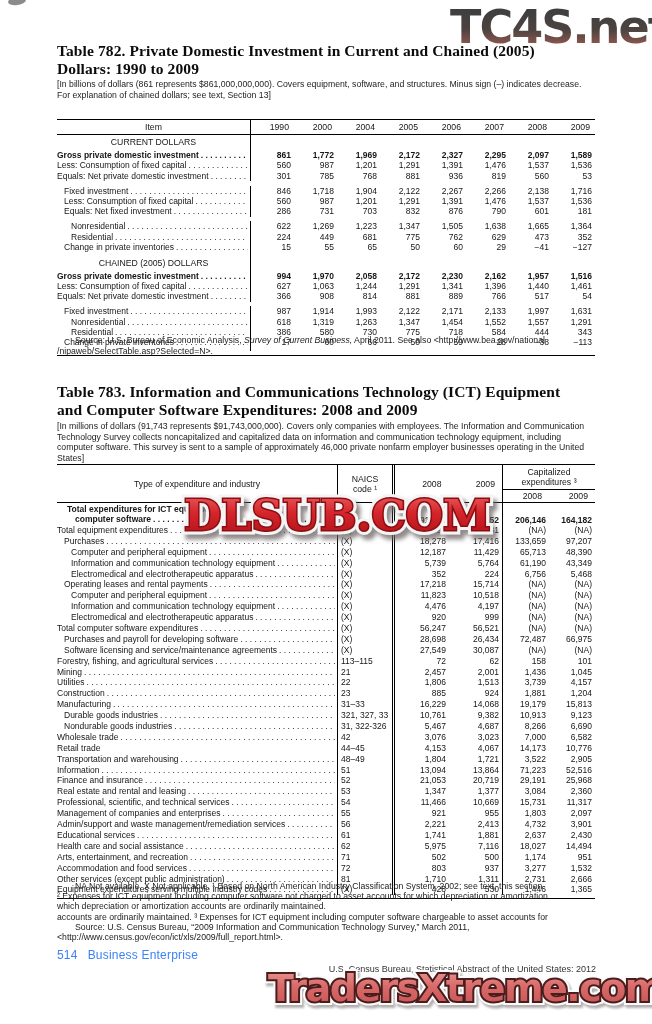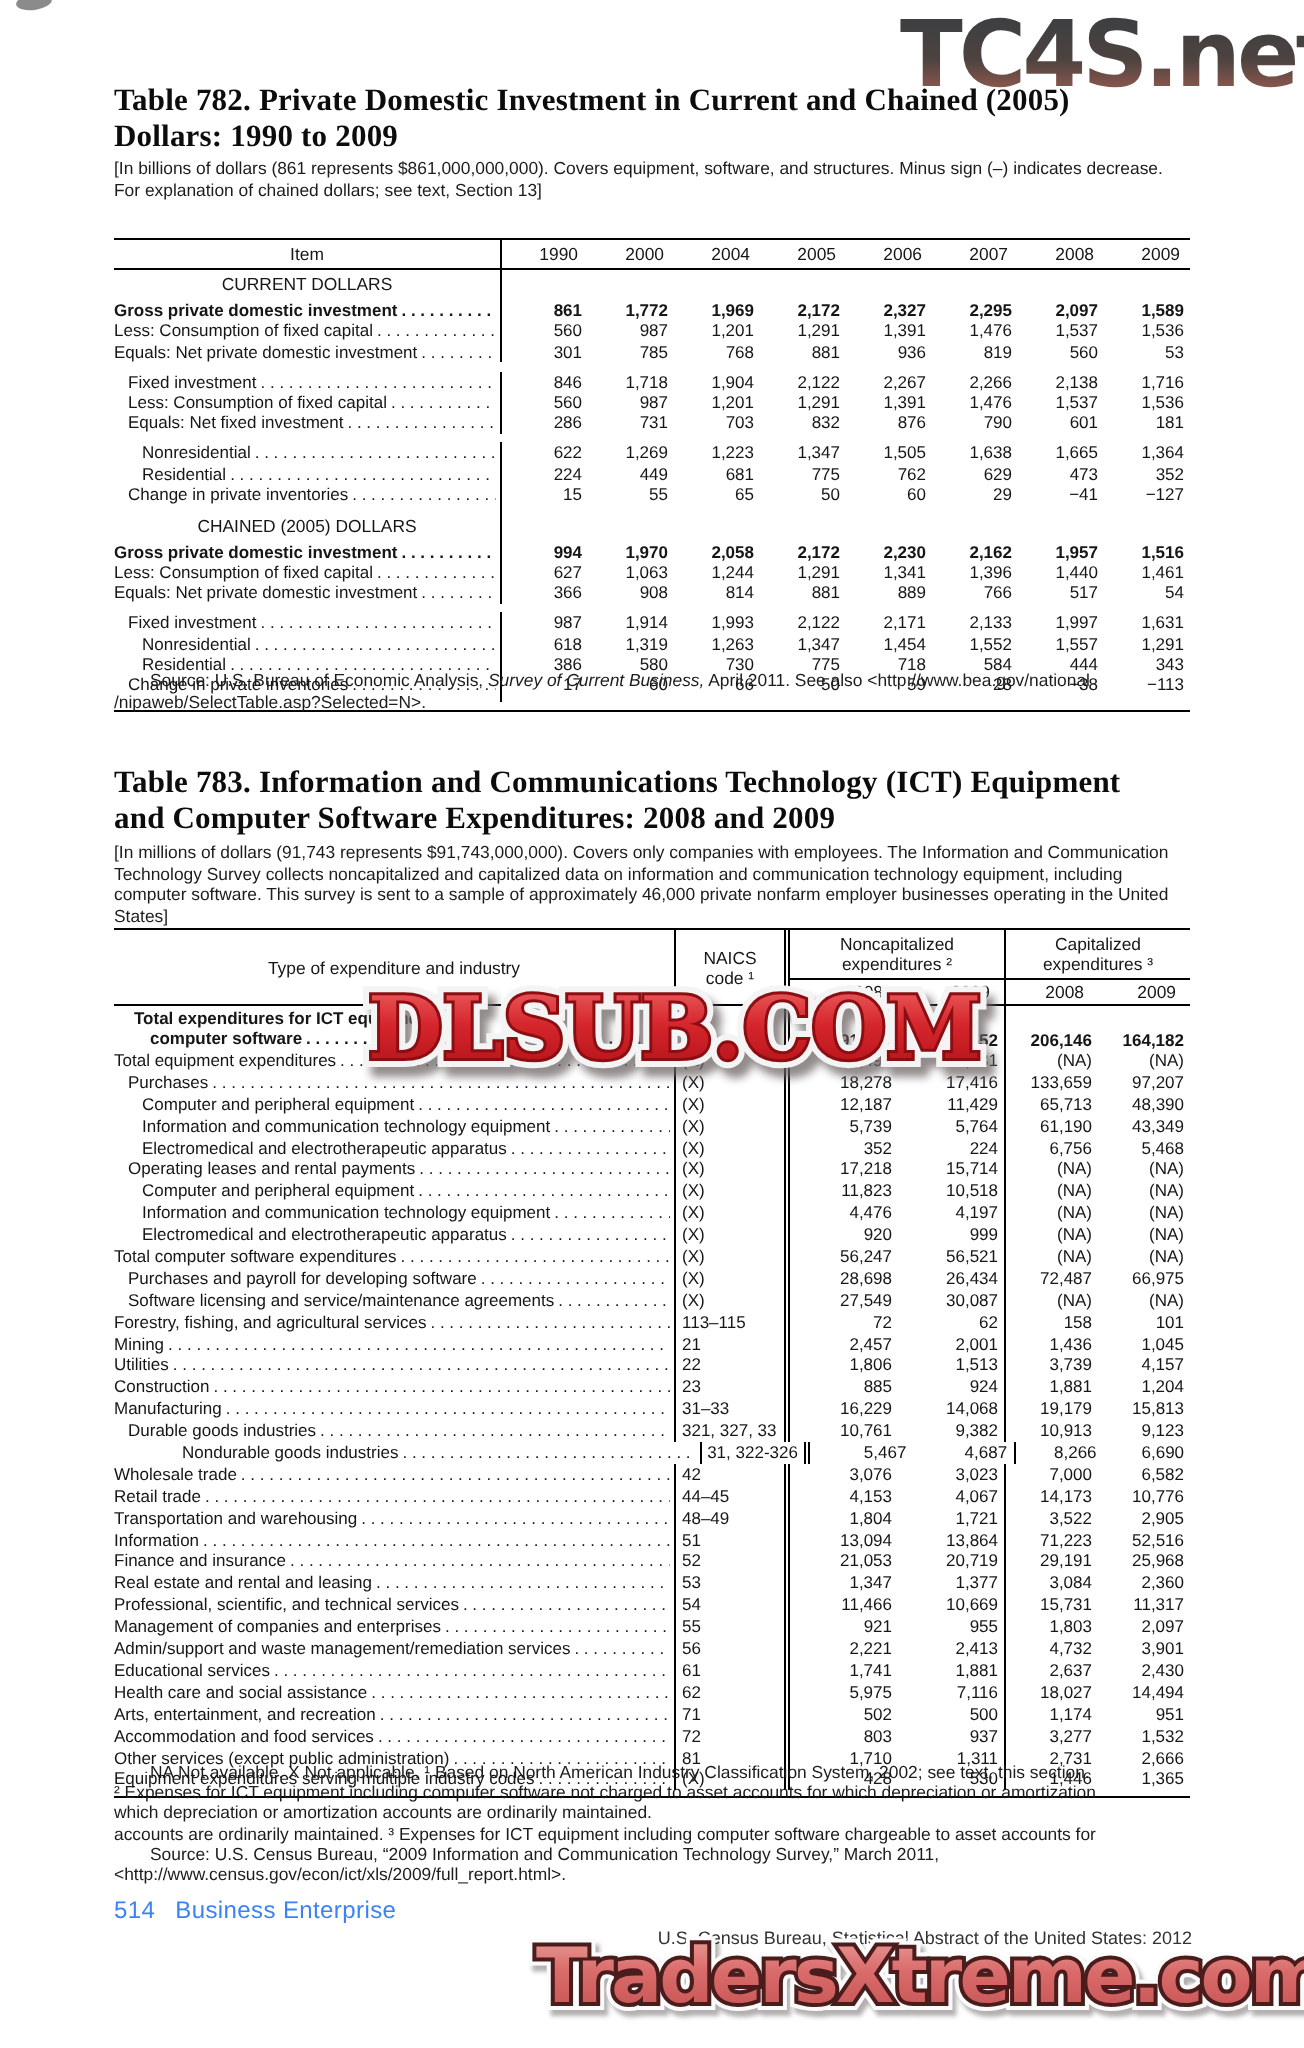--- a/index.html
+++ b/index.html
@@ -382,24 +382,20 @@
   <div class="abs note" style="left:57px; top:421px;">[In millions of dollars (91,743 represents $91,743,000,000). Covers only companies with employees. The Information and Communication Technology Survey collects noncapitalized and capitalized data on information and communication technology equipment, including computer software. This survey is sent to a sample of approximately 46,000 private nonfarm employer businesses operating in the United States]</div>
 
   <div id="t783" class="abs" style="left:57px; top:464px;">
     <div id="t783-head">
       <div class="ind-h">Type of expenditure and industry</div>
       <div class="naicscell naics-h">
         <div>NAICS</div>
         <div>code ¹</div>
       </div>
       <div class="grp grp1">
-        <div class="glabel">
-          <div>Noncapitalized</div>
-          <div>expenditures ²</div>
-        </div>
         <div class="yrow">
           <div class="yr">2008</div>
           <div class="yr">2009</div>
         </div>
       </div>
       <div class="grp grp2">
         <div class="glabel">
           <div>Capitalized</div>
           <div>expenditures ³</div>
         </div>
@@ -617,21 +613,21 @@
               <span>Durable goods industries</span>
               <span class="lead"></span>
             </div>
             <div class="naicscell naics">321, 327, 33</div>
             <div class="num n1">10,761</div>
             <div class="num n2">9,382</div>
             <div class="num n3">10,913</div>
             <div class="num n4">9,123</div>
           </div>
           <div class="trow">
-            <div class="lblcell" style="padding-left: 7px; margin-left: 27px;">
+            <div class="lblcell" style="padding-left: 7px;">
               <span>Nondurable goods industries</span>
               <span class="lead"></span>
             </div>
             <div class="naicscell naics">31, 322-326</div>
             <div class="num n1">5,467</div>
             <div class="num n2">4,687</div>
             <div class="num n3">8,266</div>
             <div class="num n4">6,690</div>
           </div>
           <div class="trow">
@@ -639,21 +635,21 @@
               <span>Wholesale trade</span>
               <span class="lead"></span>
             </div>
             <div class="naicscell naics">42</div>
             <div class="num n1">3,076</div>
             <div class="num n2">3,023</div>
             <div class="num n3">7,000</div>
             <div class="num n4">6,582</div>
           </div>
           <div class="trow">
-            <div class="lblcell" style="padding-left: 0px;">
+            <div class="lblcell" style="padding-left: 0px; flex-direction: column;">
               <span>Retail trade</span>
               <span class="lead"></span>
             </div>
             <div class="naicscell naics">44–45</div>
             <div class="num n1">4,153</div>
             <div class="num n2">4,067</div>
             <div class="num n3">14,173</div>
             <div class="num n4">10,776</div>
           </div>
           <div class="trow">

